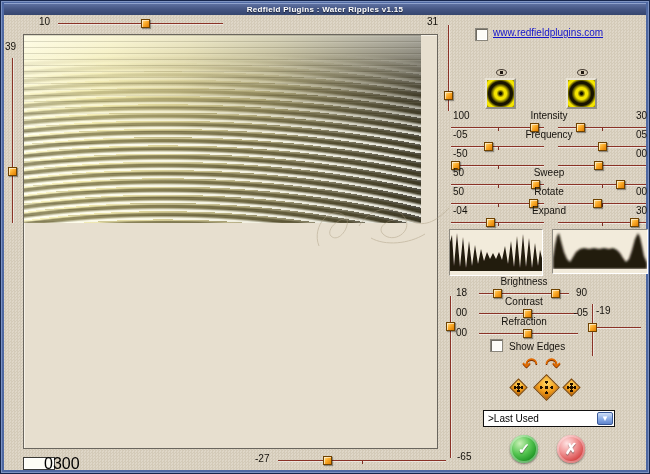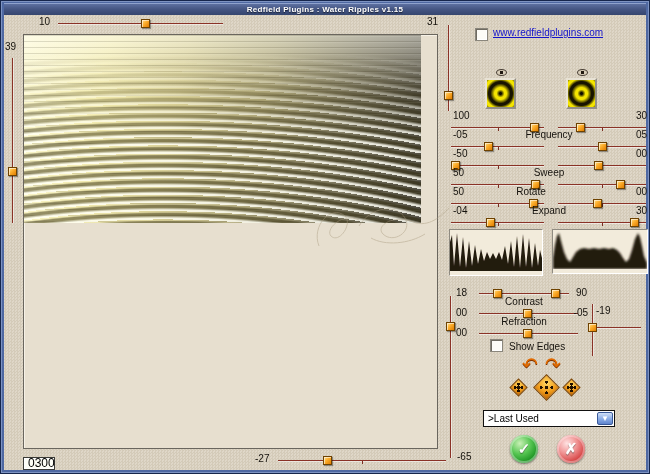--- a/index.html
+++ b/index.html
@@ -43,21 +43,21 @@
       radial-gradient(circle 1.5px at 72% 72%,#201000 95%,transparent 100%),
       radial-gradient(circle at 32% 30%,#ffd966 0%,#f09c1c 55%,#b85e00 100%);}
   .combo{position:absolute;left:482px;top:409px;width:132px;height:17px;background:#fff;border:1px solid #111;box-sizing:border-box;cursor:pointer;}
   .combo .ctext{position:absolute;left:4px;top:2px;font-size:10px;color:#000;}
   .combo .cbtn{position:absolute;right:1px;top:1px;width:16px;height:13px;background:linear-gradient(180deg,#cfdff8 0%,#8fb0e8 50%,#5f84cc 100%);border:1px solid #3a5a9a;box-sizing:border-box;color:#fff;font-size:9px;line-height:11px;text-align:center;border-radius:2px;}
   .roundbtn{position:absolute;width:28px;height:28px;border-radius:50%;text-align:center;cursor:pointer;box-shadow:0 1px 2px rgba(0,0,0,.45),inset 0 0 0 2px rgba(255,255,255,.35);}
   .okbtn{background:radial-gradient(circle at 35% 30%,#c9f0b6 0%,#57c653 40%,#1d9423 72%,#0d6a15 100%);}
   .cancelbtn{background:radial-gradient(circle at 35% 30%,#ffe2e2 0%,#f09494 38%,#d84b4b 68%,#b52222 100%);}
   .roundbtn span{color:#fff;font-weight:bold;font-size:15px;line-height:28px;text-shadow:0 1px 1px rgba(0,0,0,.45);}
   .statusbox{position:absolute;left:22px;top:456px;width:32px;height:13px;background:#fdfdf6;border:1px solid #3a3a36;box-sizing:border-box;box-shadow:inset 0 0 0 1px #fff;}
-  .statusbox span{display:block;font-size:12px;line-height:11px;color:#000;padding-left:4px;}
+  .statusbox span{display:block;font-size:16px;line-height:11px;color:#000;padding-left:20px;}
 </style>
 </head>
 <body>
 
 <div class="window">
   <div class="titlebar">
     <span class="ttext">Redfield Plugins : Water Ripples v1.15</span>
   </div>
   <div class="client"></div>
 
@@ -95,20 +95,21 @@
   <div class="vtrack" style="left:449px;top:295px;height:162px">
     <div class="thumb" style="top:26px"></div>
   </div>
 
   <div class="eye" style="left:495px;top:68px"></div>
   <div class="eye" style="left:576px;top:68px"></div>
   <div class="rthumb" style="left:484px;top:77px"></div>
   <div class="rthumb" style="left:565px;top:77px"></div>
 
   <div class="lbl" style="left:452px;top:109px">100</div>
+  <div class="lbl pc" style="left:450px;top:109px;width:196px">Intensity</div>
   <div class="lbl pr" style="left:616px;top:109px;width:30px">30</div>
   <div class="htrack" style="left:450px;top:126px;width:93px">
       <div class="ctick"></div>
       <div class="thumb" style="left:79px"></div>
     </div>
   <div class="htrack" style="left:557px;top:126px;width:88px">
       <div class="ctick"></div>
       <div class="thumb" style="left:18px"></div>
     </div>
 
@@ -141,21 +142,21 @@
   <div class="htrack" style="left:450px;top:183px;width:93px">
       <div class="ctick"></div>
       <div class="thumb" style="left:80px"></div>
     </div>
   <div class="htrack" style="left:557px;top:183px;width:88px">
       <div class="ctick"></div>
       <div class="thumb" style="left:58px"></div>
     </div>
 
   <div class="lbl" style="left:452px;top:185px">50</div>
-  <div class="lbl pc" style="left:432px;top:185px;width:196px">Rotate</div>
+  <div class="lbl pc" style="left:450px;top:185px;width:196px">Rotate</div>
   <div class="lbl pr" style="left:616px;top:185px;width:30px">00</div>
   <div class="htrack" style="left:450px;top:202px;width:93px">
       <div class="ctick"></div>
       <div class="thumb" style="left:78px"></div>
     </div>
   <div class="htrack" style="left:557px;top:202px;width:88px">
       <div class="ctick"></div>
       <div class="thumb" style="left:35px"></div>
     </div>
 
@@ -185,20 +186,21 @@
     <svg width="94" height="39" viewBox="0 0 94 39">
       <defs>
           <filter id="soft2" x="-10%" y="-10%" width="120%" height="120%">
             <feGaussianBlur stdDeviation="0.8"></feGaussianBlur>
           </filter>
         </defs>
       <path filter="url(#soft2)" fill="#241a10" d="M0,39 L0,28 L2,15 L4,6 L6,3 L8,11 L11,22 L14,29 L17,32 L20,27 L23,22 L27,19 L31,18 L36,19 L41,18 L46,19 L51,18 L56,19 L60,18 L64,20 L67,23 L70,28 L73,32 L76,29 L79,20 L82,9 L85,3 L87,7 L89,16 L91,26 L94,33 L94,39 Z"></path>
     </svg>
   </div>
 
+  <div class="lbl pc" style="left:450px;top:275px;width:146px">Brightness</div>
   <div class="lbl" style="left:455px;top:286px">18</div>
   <div class="htrack" style="left:478px;top:292px;width:90px">
     <div class="thumb" style="left:14px"></div>
     <div class="thumb" style="left:72px"></div>
   </div>
   <div class="lbl" style="left:575px;top:286px">90</div>
 
   <div class="lbl pc" style="left:450px;top:295px;width:146px">Contrast</div>
   <div class="lbl" style="left:455px;top:306px">00</div>
   <div class="htrack" style="left:478px;top:312px;width:99px">

